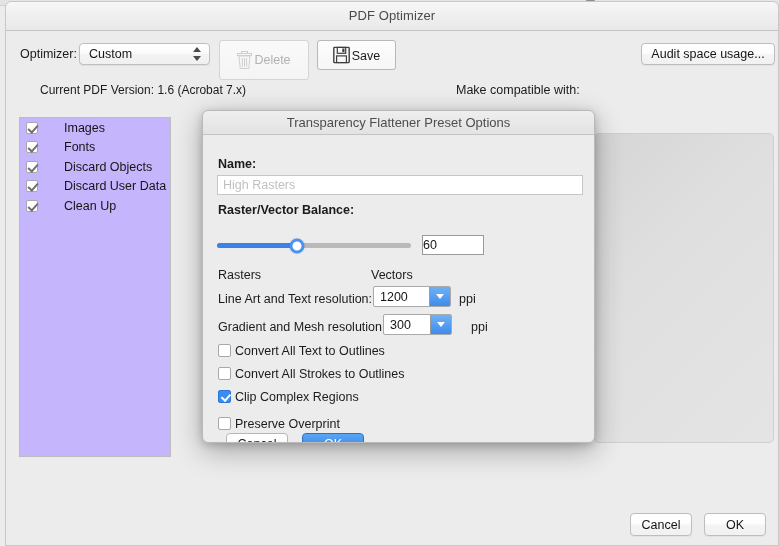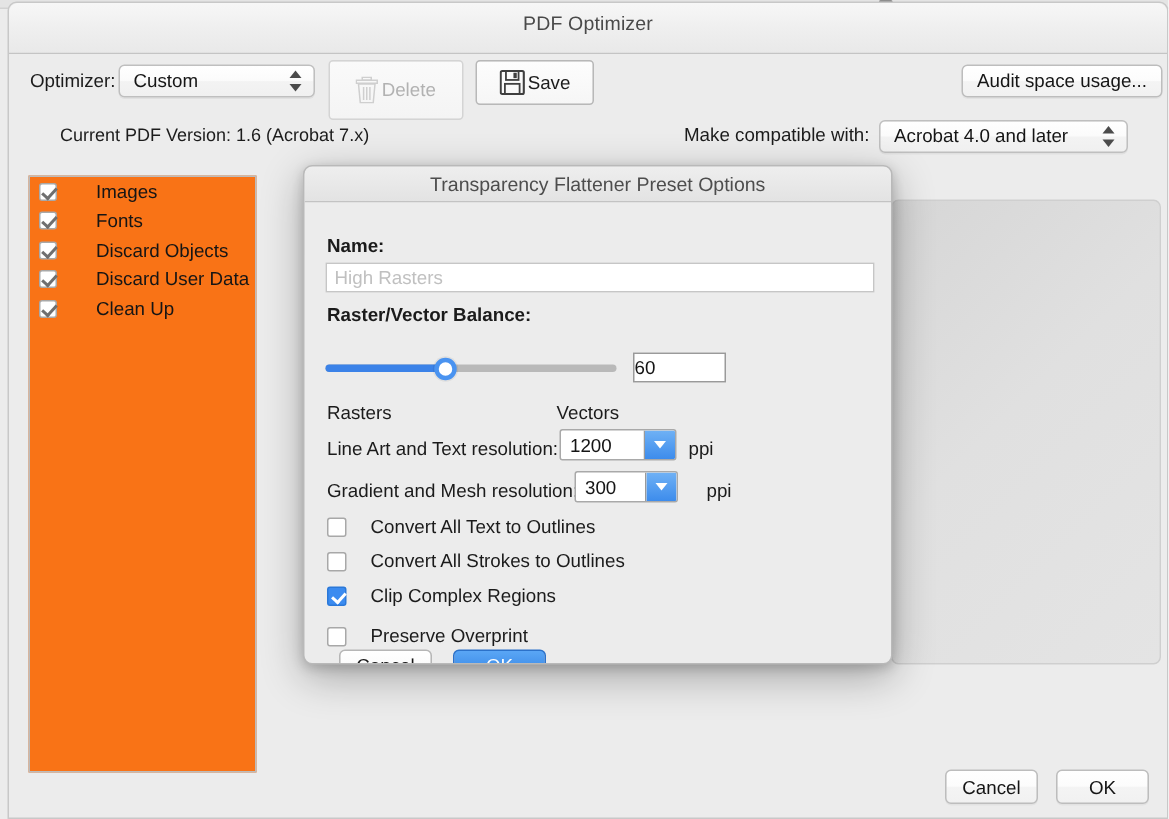--- a/index.html
+++ b/index.html
@@ -40,21 +40,21 @@
     left: 5px; top: 1px;
     width: 774px; height: 545px;
     background: #ececec;
     border: 1px solid #c8c8c8;
     border-top-left-radius: 6px;
     border-top-right-radius: 6px;
     overflow: hidden;
   }
   .titlebar {
     position: absolute;
-    left: 0; top: 0; right: 0; height: 34px;
+    left: 0; top: 0; right: 0; height: 29px;
     background: linear-gradient(to bottom, #f7f7f7 0%, #efefef 50%, #e9e9e9 100%);
     border-bottom: 1px solid #c4c4c4;
     border-top-left-radius: 6px;
     border-top-right-radius: 6px;
   }
   .titlebar-title {
     position: absolute;
     left: 0; right: 0; top: 6px;
     text-align: center;
     font-size: 13px;
@@ -158,22 +158,22 @@
     position: absolute;
     left: 34px; top: 81px;
     font-size: 12px;
     color: #1c1c1c;
   }
 
   
   .list-panel {
     position: absolute;
     left: 13px; top: 115px;
-    width: 152px; height: 398px;
-    background: #f97316;
+    width: 152px; height: 340px;
+    background: #c4b5fd;
     border: 1px solid #bcbcbc;
   }
   .list-row {
     position: relative;
     height: 19.5px;
     display: flex;
     align-items: center;
     padding-left: 6px;
     font-size: 12.5px;
     color: #151515;
@@ -355,22 +355,22 @@
   #lineart-combo  { left: 170px; top: 151px; width: 78px; }
   #gradient-combo { left: 180px; top: 179px; width: 69px; }
 
   #lineart-ppi  { left: 256px; top: 157px; }
   #gradient-ppi { left: 268px; top: 185px; }
 
   .checkrow {
     position: absolute;
     left: 15px;
     display: flex;
-    align-items: flex-end;
-    gap: 16px;
+    align-items: flex-start;
+    gap: 4px;
     font-size: 12.5px;
     color: #1b1b1b;
     white-space: nowrap;
   }
   .checkrow .cbox { width: 13px; height: 13px; }
   #chk-text-outlines    { top: 209px; }
   #chk-stroke-outlines  { top: 232px; }
   #chk-clip-regions     { top: 255px; }
   #chk-preserve-overprint { top: 282px; }
 
@@ -448,27 +448,20 @@
         <span class="tb-label">Save</span>
       </div>
     </div>
 
     <div class="pill-button" id="audit-button">
       <span>Audit space usage...</span>
     </div>
 
     <div class="version-label">Current PDF Version: 1.6 (Acrobat 7.x)</div>
     <div class="compat-label">Make compatible with:</div>
-    <div class="popup-button" id="compat-popup">
-      <span class="pb-text">Acrobat 4.0 and later</span>
-      <span class="updown">
-          <i class="up"></i>
-          <i class="down"></i>
-        </span>
-    </div>
 
     <div class="list-panel">
       <div class="list-row">
         <span class="cbox checked"></span>
         <span class="row-label">Images</span>
       </div>
       <div class="list-row">
         <span class="cbox checked"></span>
         <span class="row-label">Fonts</span>
       </div>

